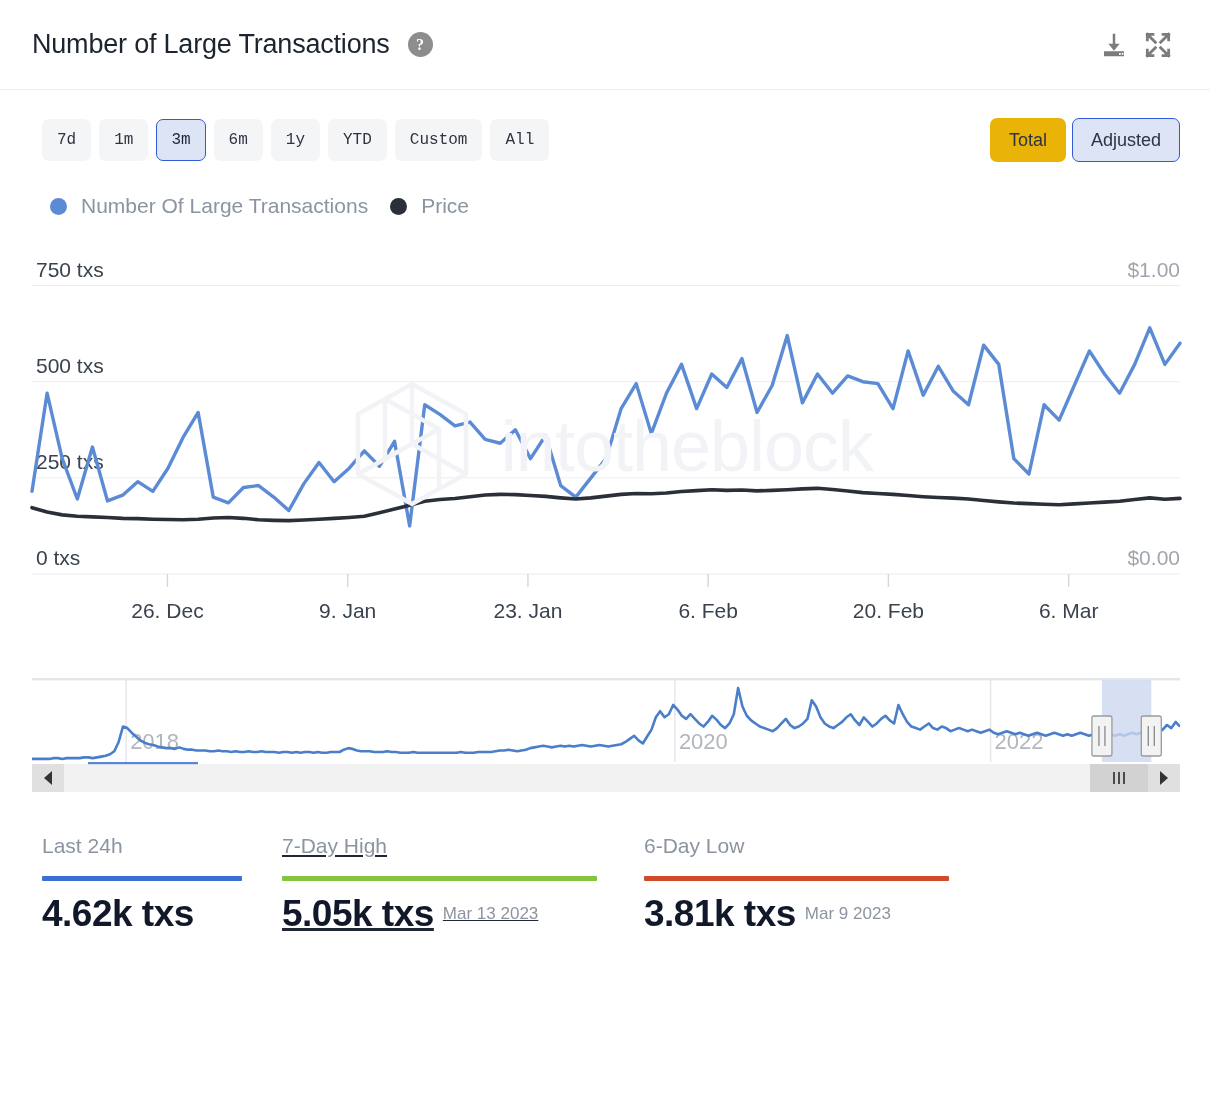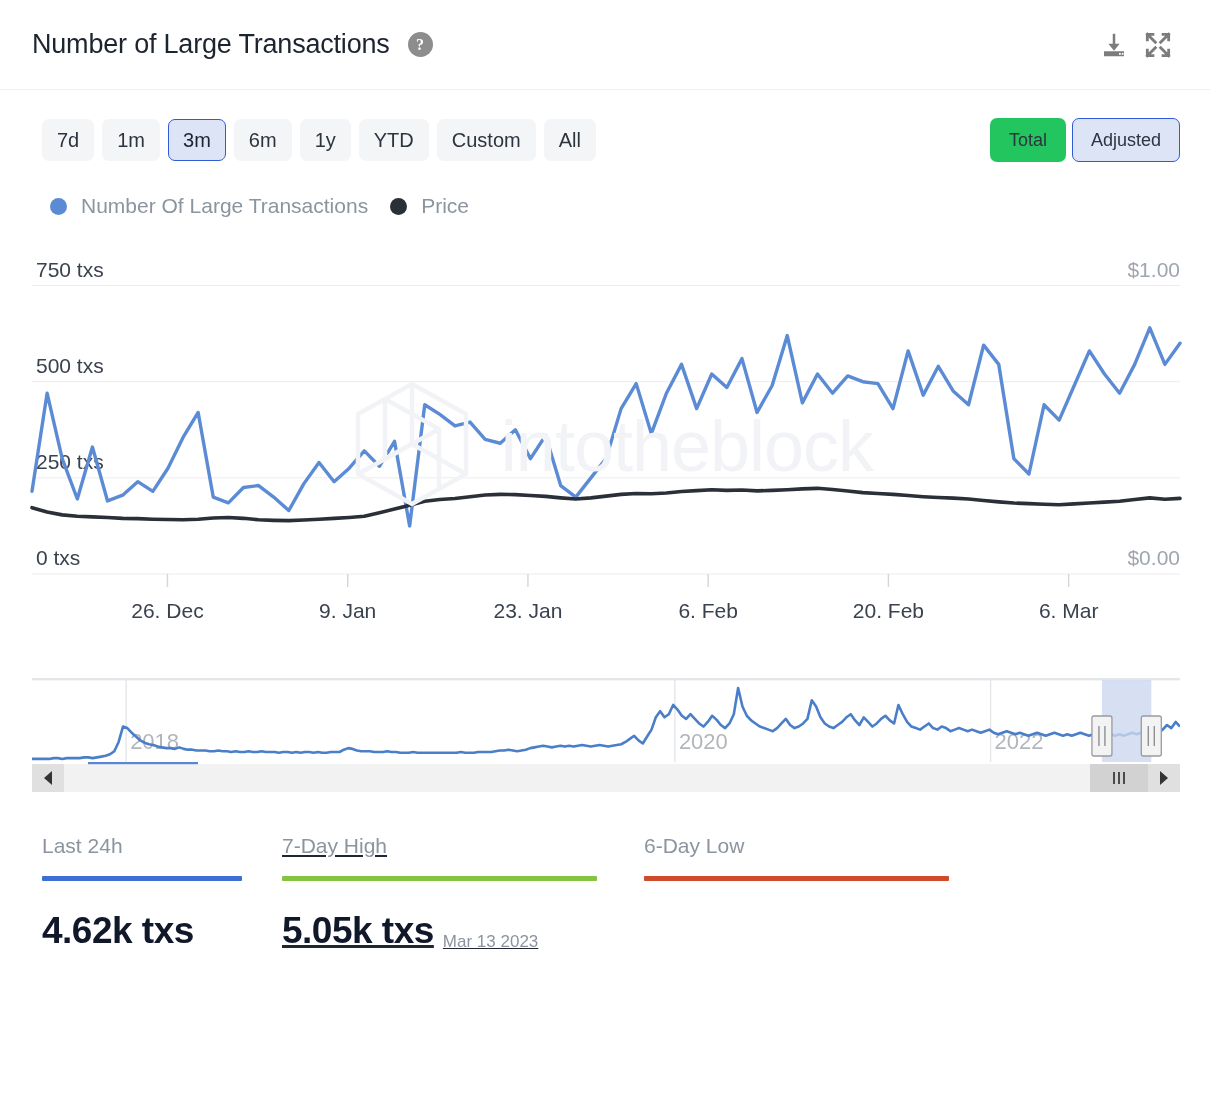--- a/index.html
+++ b/index.html
@@ -40,32 +40,32 @@
 
   
   .controls {
     display:flex; align-items:center;
     padding:28px 30px 0 42px;
   }
   .range-group { display:flex; gap:8px; }
   .rbtn {
     height:42px; min-width:46px; padding:0 14px;
     background:#f4f5f7; border:1px solid transparent; border-radius:7px;
-    font-size:20px; color:#2c3440; line-height:40px; text-align:right;
+    font-size:16px; color:#2c3440; line-height:40px; text-align:right;
     cursor:pointer; white-space:nowrap;
-    font-family:Liberation Sans, sans-serif;
+    font-family:Liberation Mono, monospace;
   }
   .rbtn.active {
     background:#dde4f5; border:1.6px solid #2f5bd9; color:#1c2430;
   }
   .ctl-spacer { flex:1; }
   .seg-group { display:flex; gap:6px; }
   .segbtn {
     height:44px; padding:0 18px; border-radius:7px;
-    background:#22c55e; border:1px solid transparent;
+    background:#eab308; border:1px solid transparent;
     font-size:18px; color:#2c3440; line-height:42px;
     cursor:pointer; white-space:nowrap;
   }
   .segbtn.active { background:#dde4f5; border:1.6px solid #2f5bd9; }
 
   
   .legend {
     display:flex; align-items:center; gap:22px;
     padding:32px 0 0 50px;
   }
@@ -92,21 +92,21 @@
   .nav-wrap { position:relative; margin:16px 30px 0 32px; height:120px; }
 
   
   .stats { display:flex; padding:42px 8px 0 42px; gap:10px; }
   .stat { }
   .stat.s1 { width:230px; }
   .stat.s2 { width:352px;text-decoration:underline; }
   .stat.s3 { width:306px; }
   .stat-label { font-size:21px; color:#8b949f; }
   .stat-rule { height:5px; border-radius:1px; margin:18px 0 0 0; }
-  .stat-body { display:flex; align-items:flex-end; gap:9px; margin-top:29px; }
+  .stat-body { display:flex; align-items:center; gap:9px; margin-top:12px; }
   .stat-value { font-size:37px; font-weight:700; color:#10182a; letter-spacing:-0.5px; white-space:nowrap; }
   .stat-date { font-size:17px; color:#8b949f; white-space:nowrap; }
 </style>
 </head>
 <body>
 
 <div class="card">
 
   <div class="header">
     <div class="title">Number of Large Transactions</div>
@@ -254,16 +254,20 @@
         <div class="stat-label">7-Day High</div>
         <div class="stat-rule" style="background: rgb(133, 196, 65); width: 315px;"></div>
         <div class="stat-body">
           <span class="stat-value">5.05k txs</span>
           <span class="stat-date">Mar 13 2023</span>
         </div>
       </div>
       <div class="stat s3">
         <div class="stat-label">6-Day Low</div>
         <div class="stat-rule" style="background: rgb(207, 75, 44); width: 305px;"></div>
+        <div class="stat-body">
+          <span class="stat-value">3.81k txs</span>
+          <span class="stat-date">Mar 9 2023</span>
+        </div>
       </div>
     </div>
 
 </div>
 
 </body></html>

